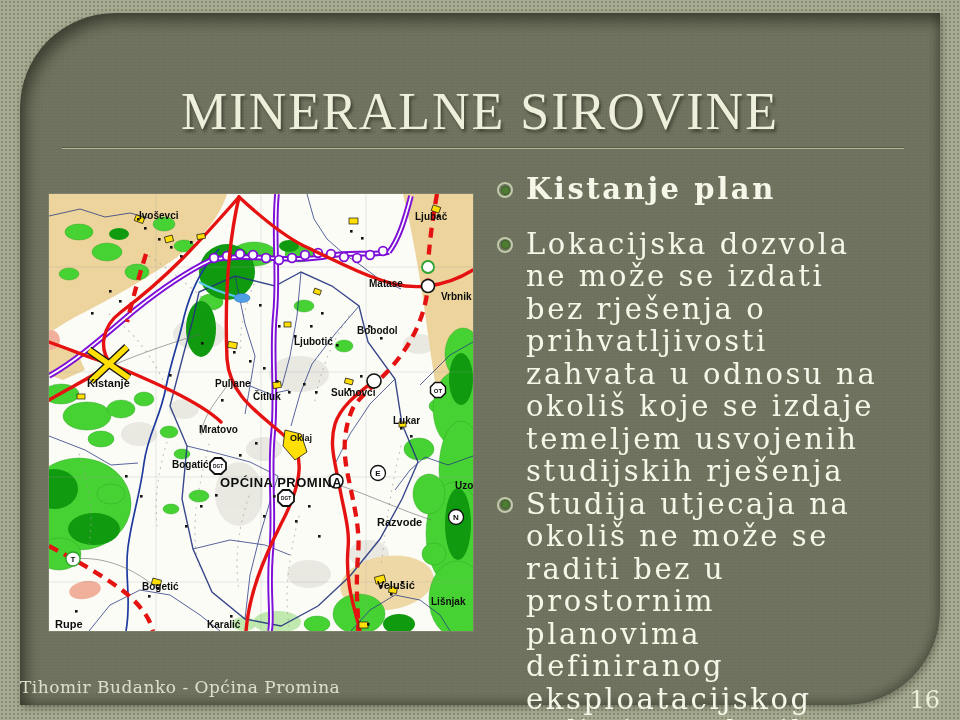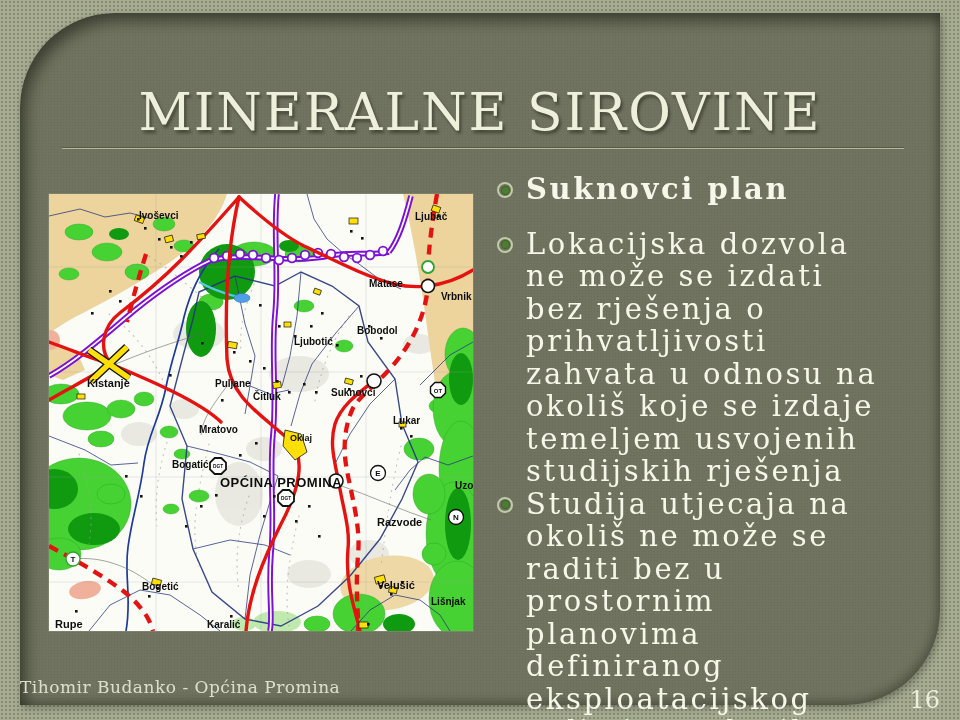--- a/index.html
+++ b/index.html
@@ -17,21 +17,21 @@
     background-size:3px 3px;
     border-radius:95px 0 95px 0;
     box-shadow:inset 6px 8px 14px rgba(15,17,10,.5),
                inset -3px -4px 10px rgba(15,17,10,.28),
                2px 3px 7px rgba(35,37,26,.35);
   }
   .title{
     position:absolute;left:0;right:0;top:72px;text-align:center;
     font-size:52px;line-height:1.05;color:#eef0db;letter-spacing:2px;
     text-shadow:2px 3px 3px rgba(25,27,18,.5);
-    font-weight:normal;white-space:nowrap;
+    font-weight:normal;white-space:nowrap;font-family:Liberation Serif, serif;
   }
   .divider{
     position:absolute;left:42px;right:36px;top:134px;height:0;
     border-top:1px solid #585c47;border-bottom:1px solid #b4b89c;
   }
   .map-wrap{
     position:absolute;left:28px;top:180px;width:424px;height:437px;
     background:#fcfcf7;border:1px solid #7e816b;
   }
   .map-wrap svg{display:block;width:424px;height:437px;}
@@ -385,21 +385,21 @@
           <text class="lbl" x="158" y="434" font-size="10">Karalić</text>
         </g>
       </svg>
     </div>
 
     <ul class="bullets">
       <li class="bold gap">
         <span class="dot">
             <i></i>
           </span>
-        <span>Suknovci plan</span>
+        <span>Kistanje plan</span>
       </li>
       <li>
         <span class="dot">
             <i></i>
           </span>
         <span>Lokacijska dozvola ne može se izdati bez rješenja o prihvatljivosti zahvata u odnosu na okoliš koje se izdaje temeljem usvojenih studijskih rješenja</span>
       </li>
       <li>
         <span class="dot">
             <i></i>

